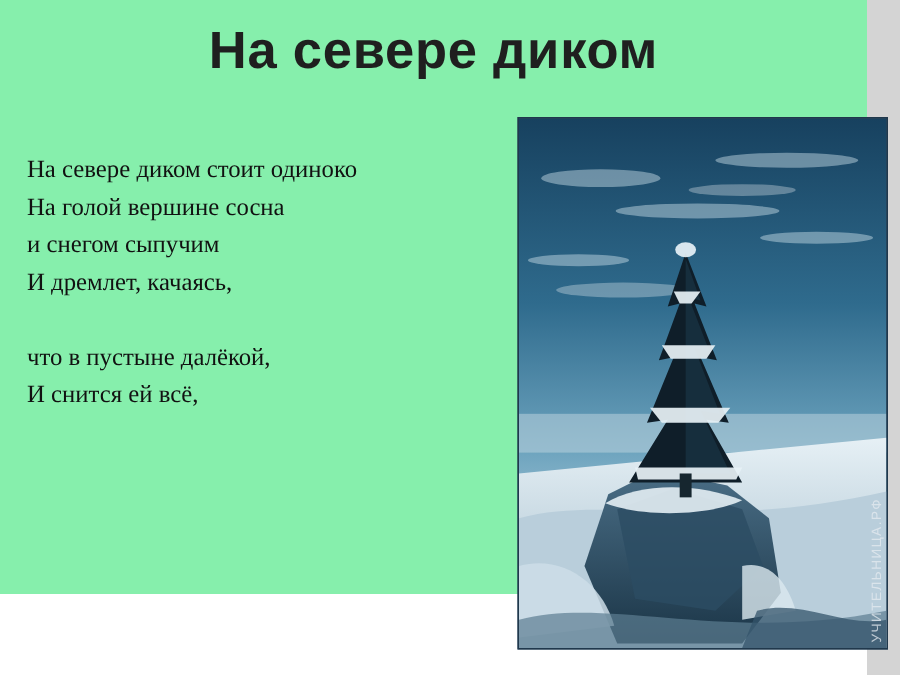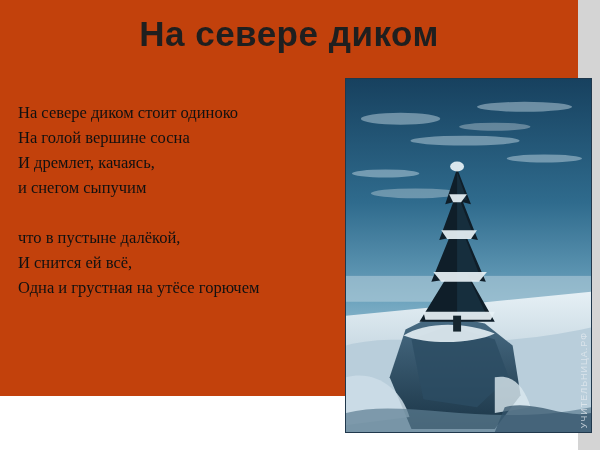--- a/index.html
+++ b/index.html
@@ -10,21 +10,21 @@
     width: 600px;
     height: 450px;
     overflow: hidden;
     background: #ffffff;
     font-family: "Liberation Sans", sans-serif;
   }
   .slide {
     position: relative;
     width: 600px;
     height: 396px;
-    background: #c2410c;
+    background: #86efac;
     box-sizing: border-box;
   }
   
   .side-band {
     position: absolute;
     top: 0;
     right: 0;
     width: 22px;
     height: 450px;
     background: #d4d4d4;
@@ -91,27 +91,26 @@
 <div class="slide">
 
   <div class="side-band"></div>
 
   <div class="title">На  севере диком</div>
 
   <div class="poem">
     <div class="stanza">
       <div class="line">На  севере диком стоит одиноко</div>
       <div class="line">На голой вершине сосна</div>
+      <div class="line">и снегом сыпучим</div>
       <div class="line">И дремлет, качаясь,</div>
-      <div class="line">и снегом сыпучим</div>
     </div>
     <div class="stanza">
       <div class="line">что в пустыне далёкой,</div>
       <div class="line">И снится ей всё,</div>
-      <div class="line">Одна и грустная на утёсе горючем</div>
     </div>
   </div>
 
   <div class="picture">
     <svg class="pic-svg" viewBox="0 0 247 355" preserveAspectRatio="none">
       <defs>
         <linearGradient id="skyGrad" x1="0" y1="0" x2="0" y2="1">
           <stop offset="0%" stop-color="#17415f"></stop>
           <stop offset="35%" stop-color="#2f6b8d"></stop>
           <stop offset="62%" stop-color="#6ba2bd"></stop>

